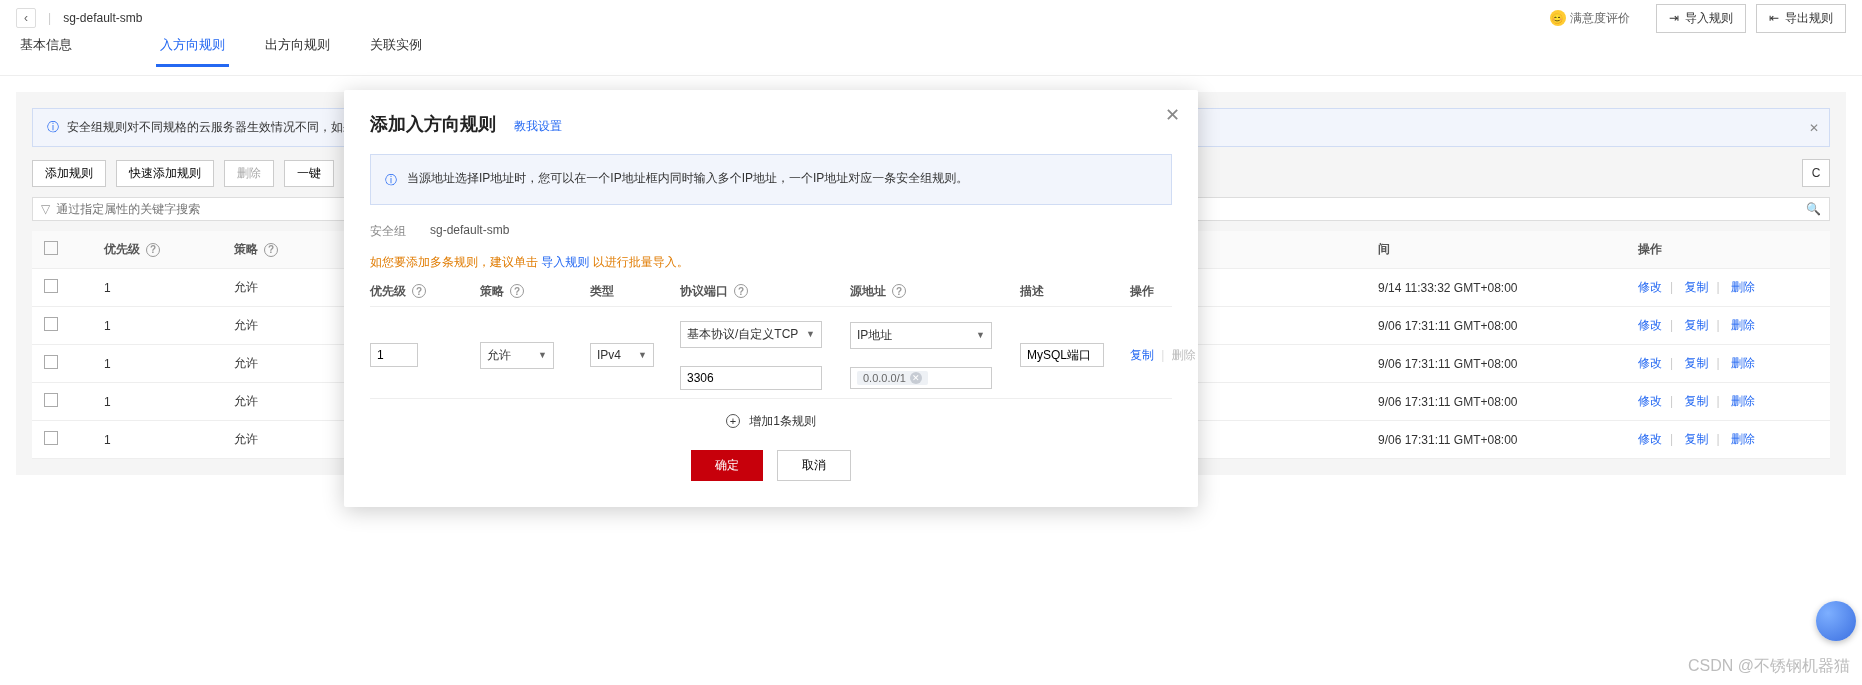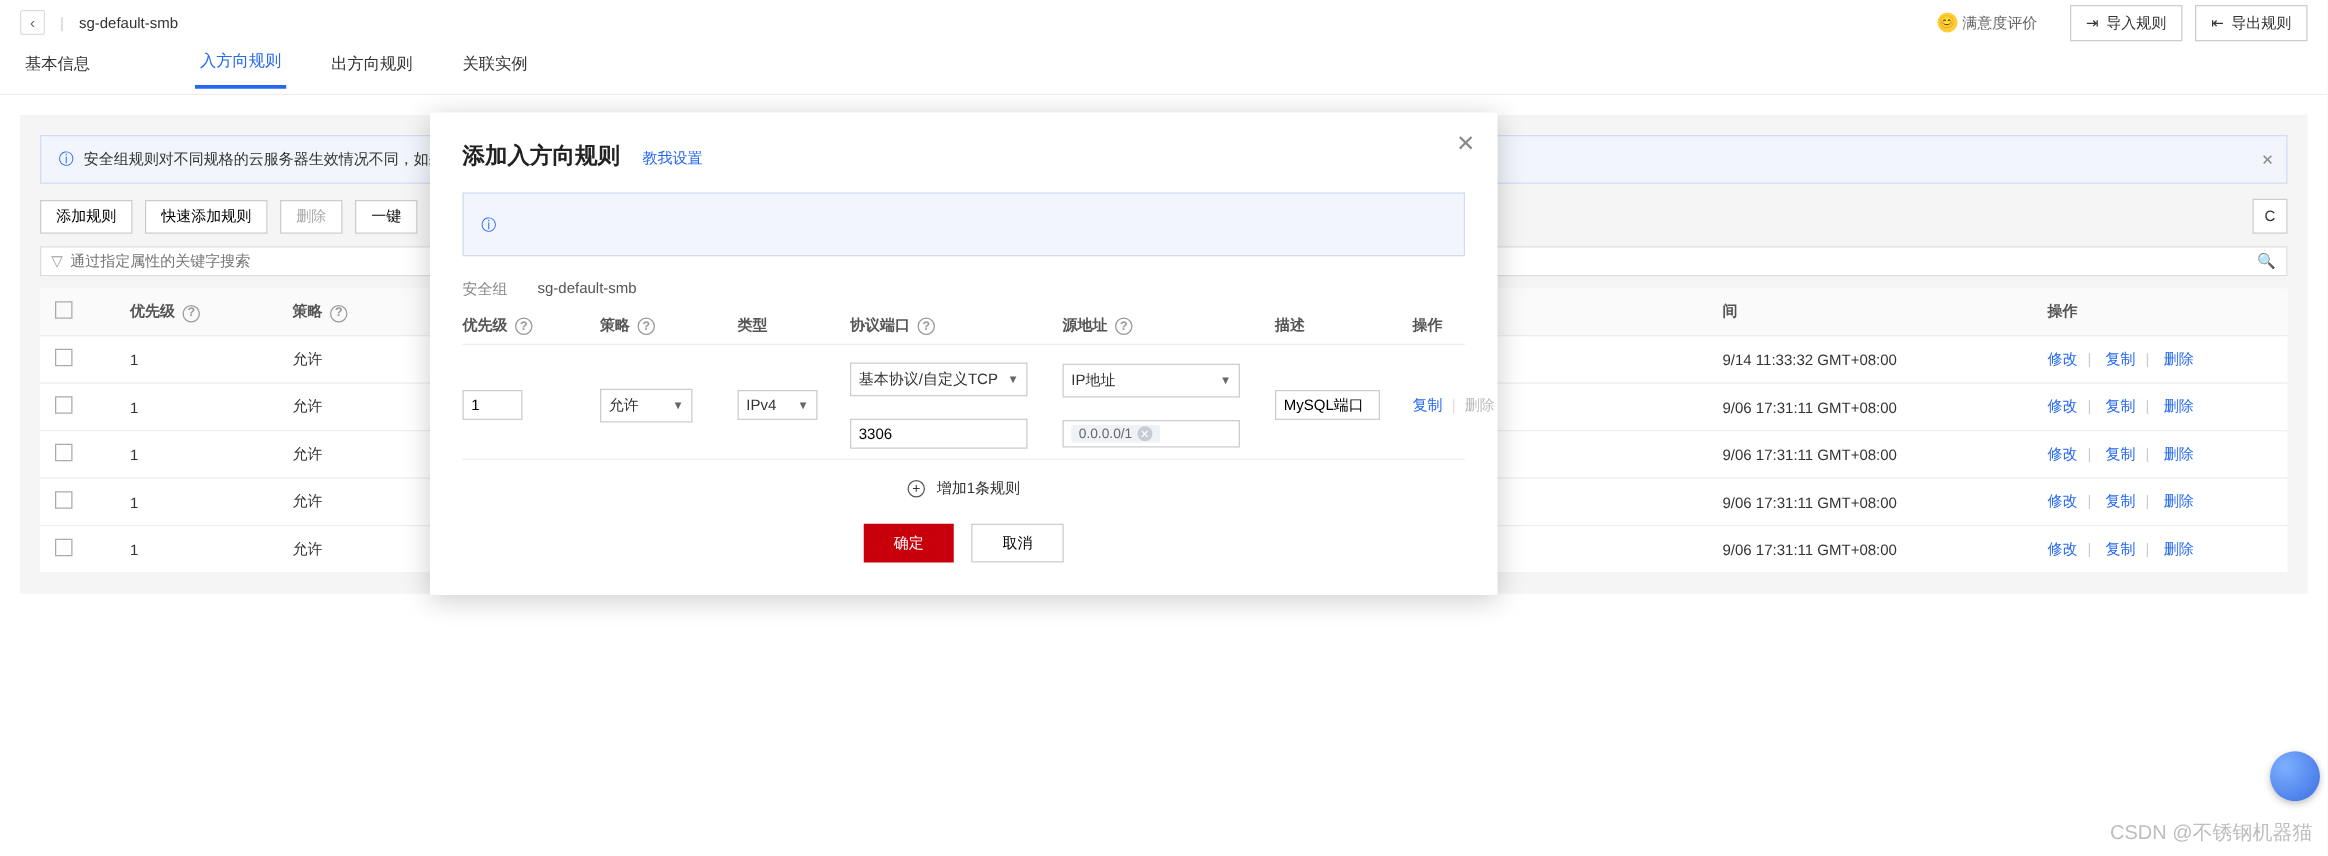--- a/index.html
+++ b/index.html
@@ -9,21 +9,21 @@
   .topbar { display: flex; align-items: center; height: 36px; padding: 0 16px; font-size: 12px; color: #333; }
   .topbar .back { border: 1px solid #ddd; border-radius: 2px; width: 20px; height: 20px; display:flex; align-items:center; justify-content:center; cursor:pointer; color:#666;}
   .topbar .sep { margin: 0 12px; color: #ccc; }
   .topbar .title { color: #333; }
   .topbar .spacer { flex: 1; }
   .emoji { width:16px; height:16px; border-radius:50%; background:#ffcc33; display:inline-flex; align-items:center; justify-content:center; font-size:10px; margin-right:4px; }
   .rating { display:flex; align-items:center; margin-right:16px; color:#666; }
   .btn-outline { border:1px solid #ccc; background:#fff; padding: 5px 12px; margin-left:10px; display:flex; align-items:center; gap:6px; cursor:pointer; color:#333; font-size:12px; }
 
   
-  .tabs { display:flex; border-bottom:1px solid #eee; padding:0 16px; gap:32px; height:40px; align-items:center; }
+  .tabs { display:flex; border-bottom:1px solid #eee; padding:0 16px; gap:32px; height:40px; align-items:flex-start; }
   .tab { padding:0 4px 10px 4px; color:#333; cursor:pointer; font-size:13px; }
   .tab.active { color:#2468f2; border-bottom:3px solid #2468f2;margin-left:48px; }
 
   
   .pagebody { background:#f5f5f5; margin:16px; padding:16px; }
   .bg-alert { background:#f2f5fc; border:1px solid #d0dcf4; padding:10px 14px; display:flex; align-items:center; color:#333; position:relative; }
   .bg-alert .info-icon { color:#2468f2; margin-right:8px; }
   .bg-alert .close-x { position:absolute; right:10px; color:#888; cursor:pointer; }
 
   .toolbar-row { display:flex; gap:10px; margin-top:12px; align-items:center; }
@@ -207,28 +207,34 @@
 <div class="modal">
   <div class="modal-close">✕</div>
   <div class="modal-title-row">
     <div class="modal-title">添加入方向规则</div>
     <div class="modal-help-link">教我设置</div>
   </div>
 
   <div class="modal-alert">
     <span class="info-icon">ⓘ</span>
     <div>
+      <div>当源地址选择IP地址时，您可以在一个IP地址框内同时输入多个IP地址，一个IP地址对应一条安全组规则。</div>
     </div>
   </div>
 
   <div class="sg-row">
     <span class="label">安全组</span>
     <span>sg-default-smb</span>
   </div>
 
+  <div class="tip-orange">
+    <span>如您要添加多条规则，建议单击 </span>
+    <a>导入规则</a>
+    <span> 以进行批量导入。</span>
+  </div>
 
   <div class="form-head">
     <span><span>优先级</span><span class="help-q">?</span></span>
     <span><span>策略</span><span class="help-q">?</span></span>
     <span>类型</span>
     <span><span>协议端口</span><span class="help-q">?</span></span>
     <span><span>源地址</span><span class="help-q">?</span></span>
     <span>描述</span>
     <span>操作</span>
   </div>

